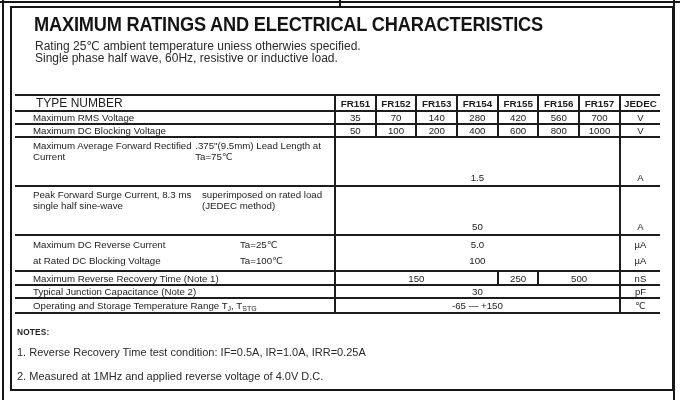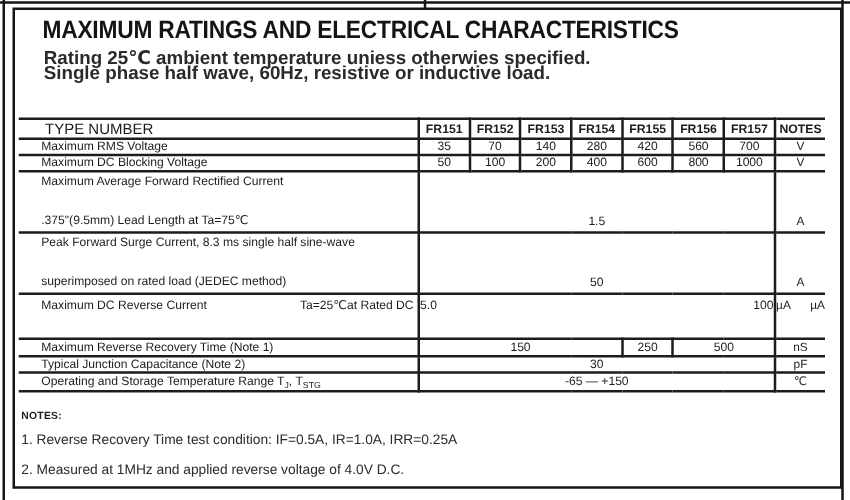--- a/index.html
+++ b/index.html
@@ -18,44 +18,44 @@
   .right-rule  { position: absolute; left: 673px; top: 0; width: 2px; height: 400px; background: #161616; }
   .main-box    { position: absolute; left: 10px; top: 6px; width: 664px; height: 385px; border: 2px solid #161616; }
 
   
   .title {
     position: absolute; left: 34px; top: 13px;
     font-size: 20px; font-weight: bold; letter-spacing: -0.2px;
     transform: scaleX(0.91); transform-origin: left top;
     white-space: nowrap; color: #141414;
   }
-  .conditions { position: absolute; left: 35px; top: 41px; font-size: 15px; line-height: 11.6px; color: #2a2a2a; font-weight: bold; }
+  .conditions { position: absolute; left: 35px; top: 41px; font-size: 12px; line-height: 11.6px; color: #2a2a2a; }
 
   
   table.ratings {
     position: absolute; left: 15px; top: 94px;
     width: 645px; table-layout: fixed;
     border-collapse: collapse;
     font-size: 9.7px; color: #1c1c1c;
   }
   .ratings td { border: 2px solid #1c1c1c; text-align: center; vertical-align: middle; padding: 0; overflow: hidden; }
   .ratings td.lbl { text-align: left; padding-left: 18px; border-left: none; }
   .ratings td.unit { border-right: none; font-size: 9.5px; }
   .ratings tr.hdr td { font-weight: bold; font-size: 9.8px; }
   .ratings tr.hdr td.lbl { font-weight: normal; font-size: 12px; padding-left: 21px; }
   tr.h-head td { height: 16px; }
   tr.h-s td { height: 13px; }
   tr.h-d td { height: 31px; }
   tr.h-ir td { height: 34px; }
   tr.h-trr td { height: 14px; }
   tr.h-tmp td { height: 15px; }
   td.twoline { vertical-align: top; }
-  td.twoline .l2wrap { display: flex; flex-direction: column; justify-content: space-between; height: 47px; padding: 2px 0 3px 0; }
+  td.twoline .l2wrap { display: flex; flex-direction: row; justify-content: space-between; height: 47px; padding: 2px 0 3px 0; }
   td.vbot { vertical-align: bottom; padding-bottom: 2px; }
-  td.ircell .l2wrap { display: flex; flex-direction: row; justify-content: space-between; height: 34px; padding: 3px 0 4px 0; }
+  td.ircell .l2wrap { display: flex; flex-direction: column; justify-content: space-between; height: 34px; padding: 3px 0 4px 0; }
   .ir-line { display: flex; }
   .ir-line .ir-text { width: 207px; flex: 0 0 207px; }
   sub.subsc { font-size: 7px; vertical-align: -2px; }
 
   
   .notes { position: absolute; left: 17px; top: 327px; }
   .notes-heading { font-size: 8.3px; font-weight: bold; letter-spacing: 0.2px; margin-bottom: 9px; }
   .note-item { font-size: 11px; margin-bottom: 11.5px; color: #2a2a2a; }
 </style>
 </head>
@@ -89,21 +89,21 @@
   <tbody>
     <tr class="hdr h-head">
       <td class="lbl">TYPE NUMBER</td>
       <td>FR151</td>
       <td>FR152</td>
       <td>FR153</td>
       <td>FR154</td>
       <td>FR155</td>
       <td>FR156</td>
       <td>FR157</td>
-      <td class="unit">NOTES</td>
+      <td class="unit">JEDEC</td>
     </tr>
 
 
     <tr class="h-s">
       <td class="lbl">Maximum RMS Voltage</td>
       <td>35</td>
       <td>70</td>
       <td>140</td>
       <td>280</td>
       <td>420</td>

